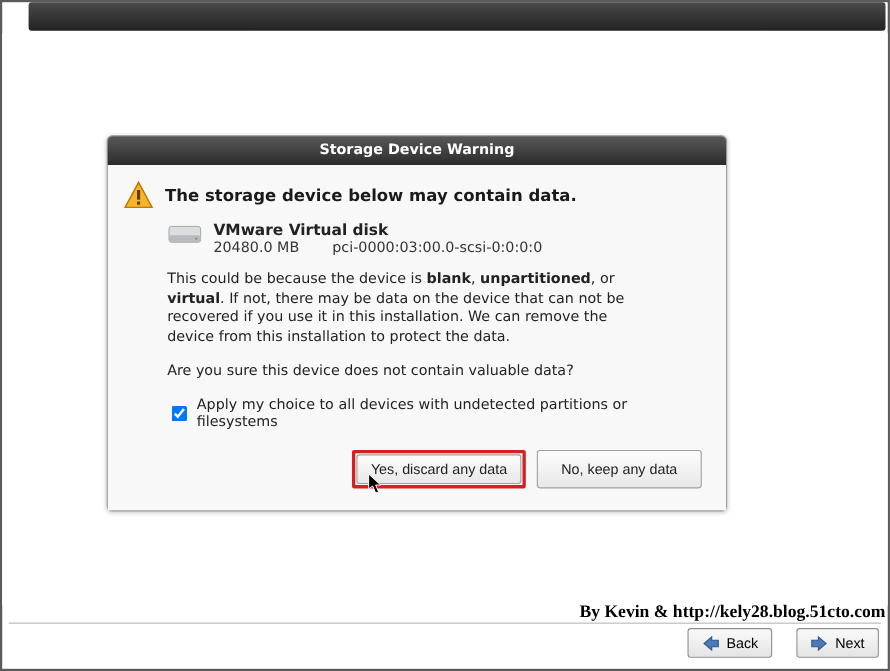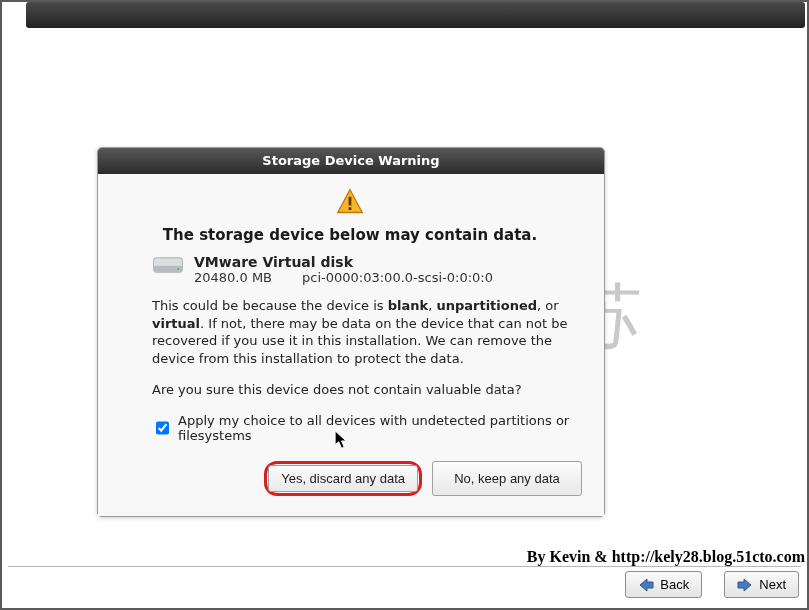--- a/index.html
+++ b/index.html
@@ -36,26 +36,25 @@
     opacity: 0.45;
     pointer-events: none;
     font-family: serif;
   }
 
   
   .dialog {
     position: absolute;
     left: 95px;
     top: 93px;
-    width: 508px;
+    width: 564px;
     border: 1px solid #9b9b9b;
     border-radius: 5px;
     background: #737373;
     box-shadow: 0 1px 4px rgba(0,0,0,0.2);
-    margin-top: 24px;
   }
   .dialog-title {
     height: 26px;
     background: linear-gradient(#585858,#2b2b2b);
     color: #fff;
     font-weight: bold;
     text-align: center;
     line-height: 26px;
     font-size: 13px;
     border-radius: 5px 5px 0 0;
@@ -63,21 +62,20 @@
   .dialog-body {
     padding: 14px 16px 14px 14px;
     position: relative;
     background: #f8f8f8;
   }
   .heading-row {
     display: flex;
     align-items: center;
     gap: 10px;
     margin-bottom: 10px;
-    flex-direction: column;
   }
   .heading-text {
     font-weight: bold;
     font-size: 15px;
     color: #1a1a1a;
   }
   .warn-icon svg { width: 28px; height: 28px; display: block;}
   .disk-row {
     display:flex;
     gap:10px;
@@ -124,21 +122,21 @@
     font-size:13px;
     color:#222;
     cursor:pointer;
     min-width: 150px;
     text-align:center;
   }
   .highlight-box {
     border:3px solid #d81f1f;
     padding:1px;
     display:inline-block;
-    border-radius:13px;
+    border-radius:2px;
   }
   .highlight-box .btn { min-width:140px;}
 
   
   .footer {
     position:absolute;
     bottom:0;left:0;right:0;
     height:44px;
   }
   .footer-line {

